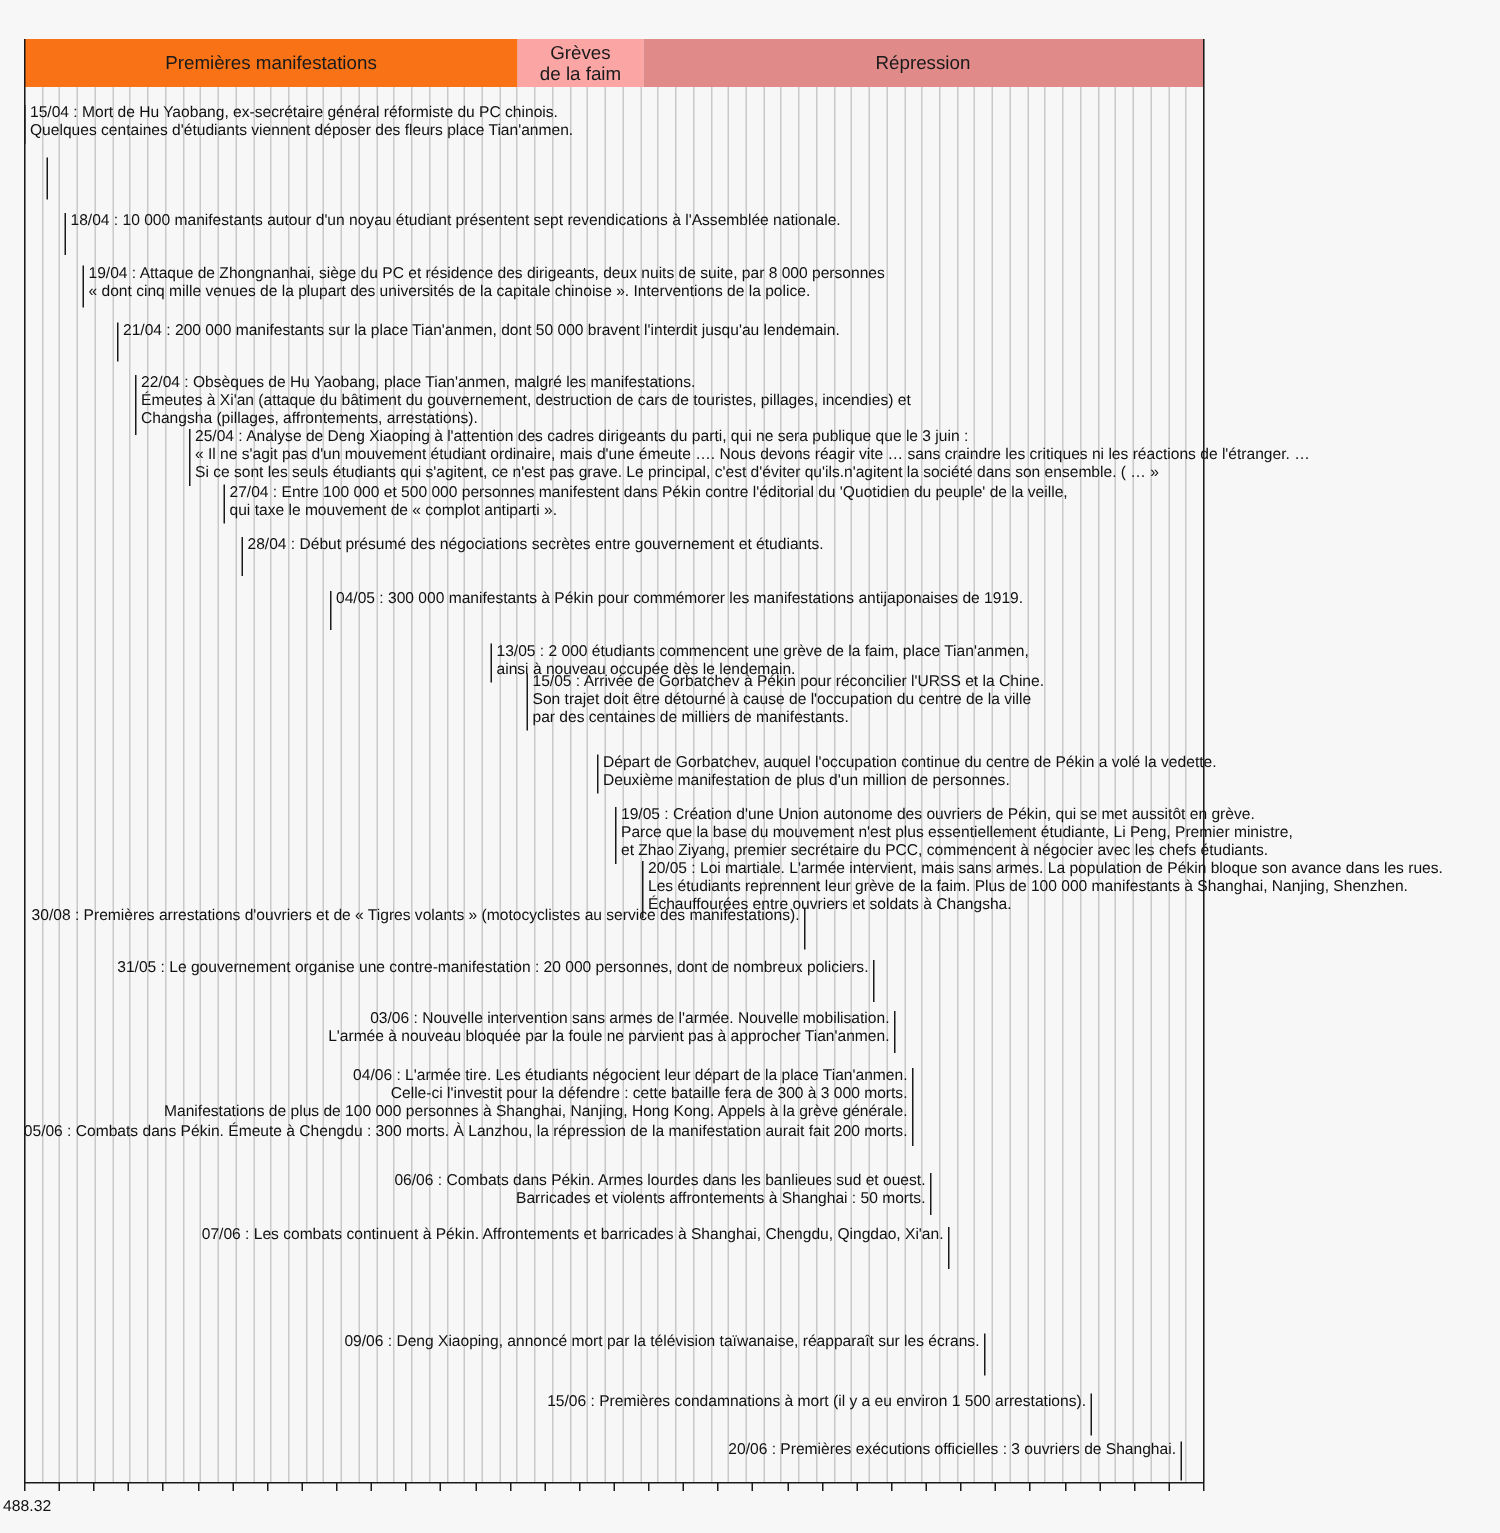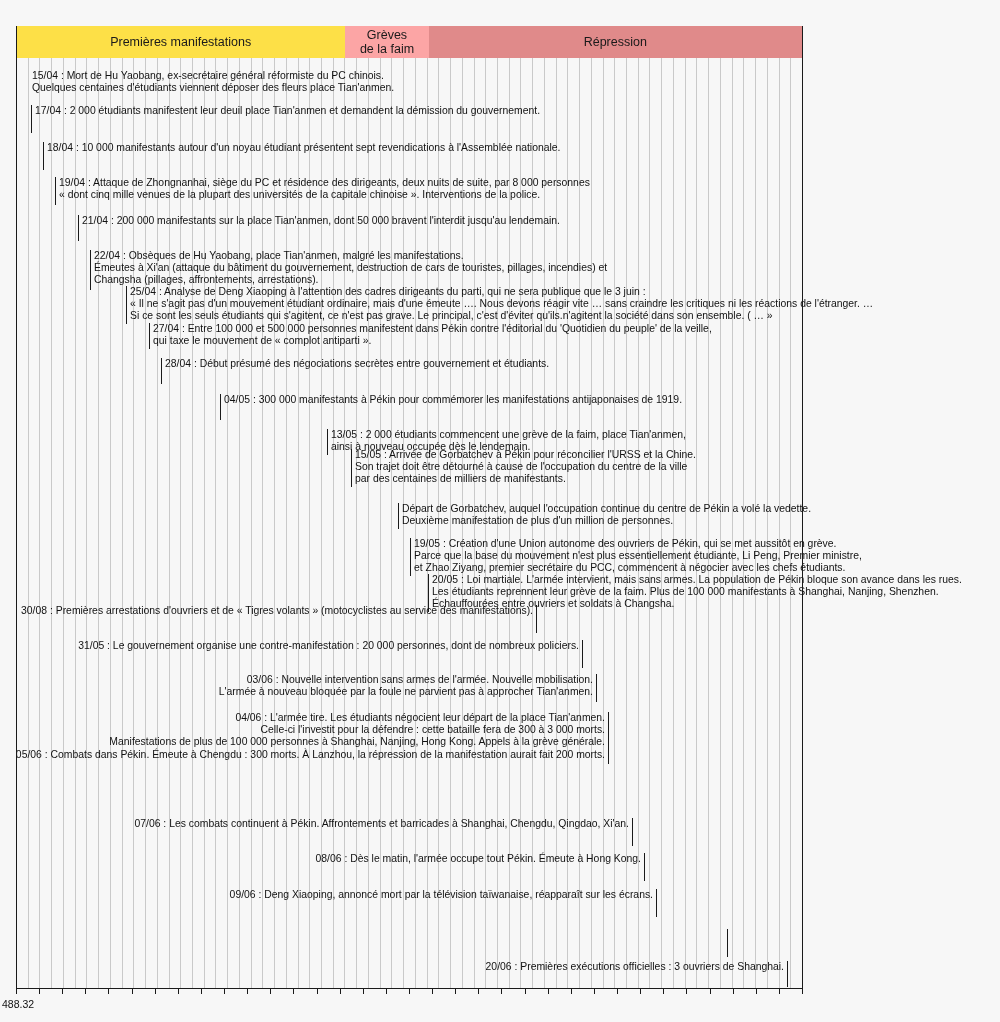--- a/index.html
+++ b/index.html
@@ -193,35 +193,34 @@
       <div class="gridline" style="left: 715.612px;"></div>
       <div class="gridline" style="left: 727.343px;"></div>
       <div class="gridline" style="left: 739.075px;"></div>
       <div class="gridline" style="left: 750.806px;"></div>
       <div class="gridline" style="left: 762.537px;"></div>
       <div class="gridline" style="left: 774.269px;"></div>
       <div class="gridline" style="left: 786px;"></div>
     </div>
 
   <div id="bands">
-      <div class="band" style="width: 41.9%; background: #fde047;">Premières manifestations</div>
+      <div class="band" style="width: 41.9%; background: #f97316;">Premières manifestations</div>
       <div class="band" style="width: 10.6%; background: #fca5a5;">Grèves
 de la faim</div>
       <div class="band" style="width: 47.5%; background: rgb(224, 138, 138);">Répression</div>
     </div>
 
   <div id="events">
-      <div class="event" style="top: 70px; left: 16px; gap: 12px;">
+      <div class="event" style="top: 70px; left: 16px;">
         <div class="event-bar" style="height: 26px; align-self: flex-start;"></div>
         <div class="event-text">15/04 : Mort de Hu Yaobang, ex-secrétaire général réformiste du PC chinois.
 Quelques centaines d'étudiants viennent déposer des fleurs place Tian'anmen.</div>
       </div>
       <div class="event" style="top: 105px; left: 31px;">
         <div class="event-bar" style="height: 28px; align-self: flex-start;"></div>
-        <div class="event-text">17/04 : 2 000 étudiants manifestent leur deuil place Tian'anmen et demandent la démission du gouvernement.</div>
       </div>
       <div class="event" style="top: 142px; left: 43px;">
         <div class="event-bar" style="height: 28px; align-self: flex-start;"></div>
         <div class="event-text">18/04 : 10 000 manifestants autour d'un noyau étudiant présentent sept revendications à l'Assemblée nationale.</div>
       </div>
       <div class="event" style="top: 177px; left: 55px;">
         <div class="event-bar" style="height: 28px; align-self: flex-start;"></div>
         <div class="event-text">19/04 : Attaque de Zhongnanhai, siège du PC et résidence des dirigeants, deux nuits de suite, par 8 000 personnes
 « dont cinq mille venues de la plupart des universités de la capitale chinoise ». Interventions de la police.</div>
       </div>
@@ -295,33 +294,35 @@
 L'armée à nouveau bloquée par la foule ne parvient pas à approcher Tian'anmen.</div>
         <div class="event-bar right" style="height: 28px; align-self: flex-start;"></div>
       </div>
       <div class="event" style="top: 712px; left: auto; right: 391px;">
         <div class="event-text ralign">04/06 : L'armée tire. Les étudiants négocient leur départ de la place Tian'anmen.
 Celle-ci l'investit pour la défendre : cette bataille fera de 300 à 3 000 morts.
 Manifestations de plus de 100 000 personnes à Shanghai, Nanjing, Hong Kong. Appels à la grève générale.
 05/06 : Combats dans Pékin. Émeute à Chengdu : 300 morts. À Lanzhou, la répression de la manifestation aurait fait 200 morts.</div>
         <div class="event-bar right" style="height: 52px; align-self: flex-start;"></div>
       </div>
+      <div class="event" style="top: 782px; left: auto; right: 379px;">
+        <div class="event-text ralign">06/06 : Combats dans Pékin. Armes lourdes dans les banlieues sud et ouest.
+Barricades et violents affrontements à Shanghai : 50 morts.</div>
+        <div class="event-bar right" style="height: 28px; align-self: flex-start;"></div>
+      </div>
       <div class="event" style="top: 818px; left: auto; right: 367px;">
         <div class="event-text ralign">07/06 : Les combats continuent à Pékin. Affrontements et barricades à Shanghai, Chengdu, Qingdao, Xi'an.</div>
         <div class="event-bar right" style="height: 28px; align-self: flex-start;"></div>
       </div>
-      <div class="event" style="top: 853px; left: auto; right: 355px;">
-        <div class="event-text ralign">08/06 : Dès le matin, l'armée occupe tout Pékin. Émeute à Hong Kong.</div>
-        <div class="event-bar right" style="height: 28px; align-self: flex-start;"></div>
-      </div>
       <div class="event" style="top: 889px; left: auto; right: 343px;">
         <div class="event-text ralign">09/06 : Deng Xiaoping, annoncé mort par la télévision taïwanaise, réapparaît sur les écrans.</div>
         <div class="event-bar right" style="height: 28px; align-self: flex-start;"></div>
       </div>
       <div class="event" style="top: 929px; left: auto; right: 272px;">
+        <div class="event-text ralign">15/06 : Premières condamnations à mort (il y a eu environ 1 500 arrestations).</div>
         <div class="event-bar right" style="height: 28px; align-self: flex-start;"></div>
       </div>
       <div class="event" style="top: 961px; left: auto; right: 212px;">
         <div class="event-text ralign">20/06 : Premières exécutions officielles : 3 ouvriers de Shanghai.</div>
         <div class="event-bar right" style="height: 26px; align-self: flex-start;"></div>
       </div>
     </div>
 
   <div id="axis">
     <div id="axis-start"></div>

